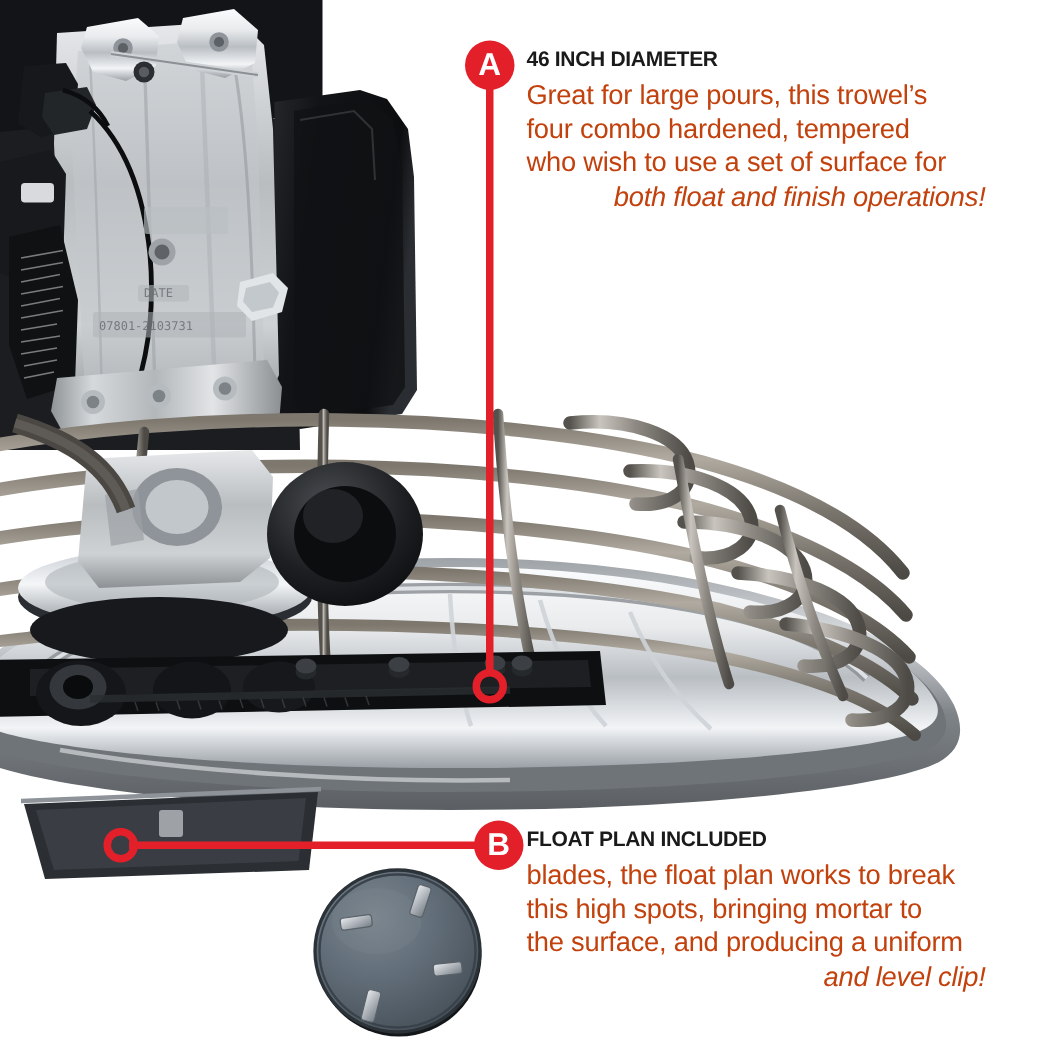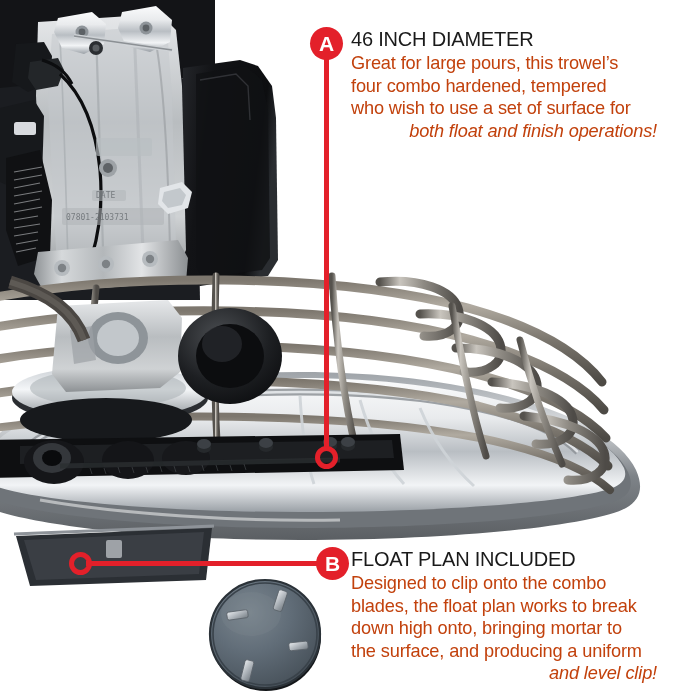--- a/index.html
+++ b/index.html
@@ -75,22 +75,22 @@
     background: transparent;
     z-index: 16;
   }
 
   
   .callout-text { position: absolute; z-index: 10; }
   #text-a { left: 351px; top: 28px; width: 306px; }
   #text-b { left: 351px; top: 548px; width: 306px; }
 
   .callout-heading {
-    font-size: 20px;
-    font-weight: normal;
+    font-size: 14px;
+    font-weight: bold;
     color: #1a1a1a;
     letter-spacing: -0.2px;
     line-height: 23px;
     white-space: nowrap;
   }
   .callout-body {
     font-size: 18.2px;
     color: #c2410c;
     line-height: 22.6px;
     text-align: justify;
@@ -407,21 +407,20 @@
     </div>
   </div>
 
   <div class="leader-line" id="leader-b-stem"></div>
   <div id="leader-b-ring"></div>
   <div class="badge" id="badge-b">B</div>
 
   <div class="callout-text" id="text-b">
     <div class="callout-heading">FLOAT PLAN INCLUDED</div>
     <div class="callout-body">
-      <span>Designed to clip onto the combo</span>
       <span>blades, the float plan works to break</span>
-      <span>down high onto, bringing mortar to</span>
+      <span>this high spots, bringing mortar to</span>
       <span>the surface, and producing a uniform</span>
       <span class="last">and level clip!</span>
     </div>
   </div>
 
 </div>
 
 </body></html>

